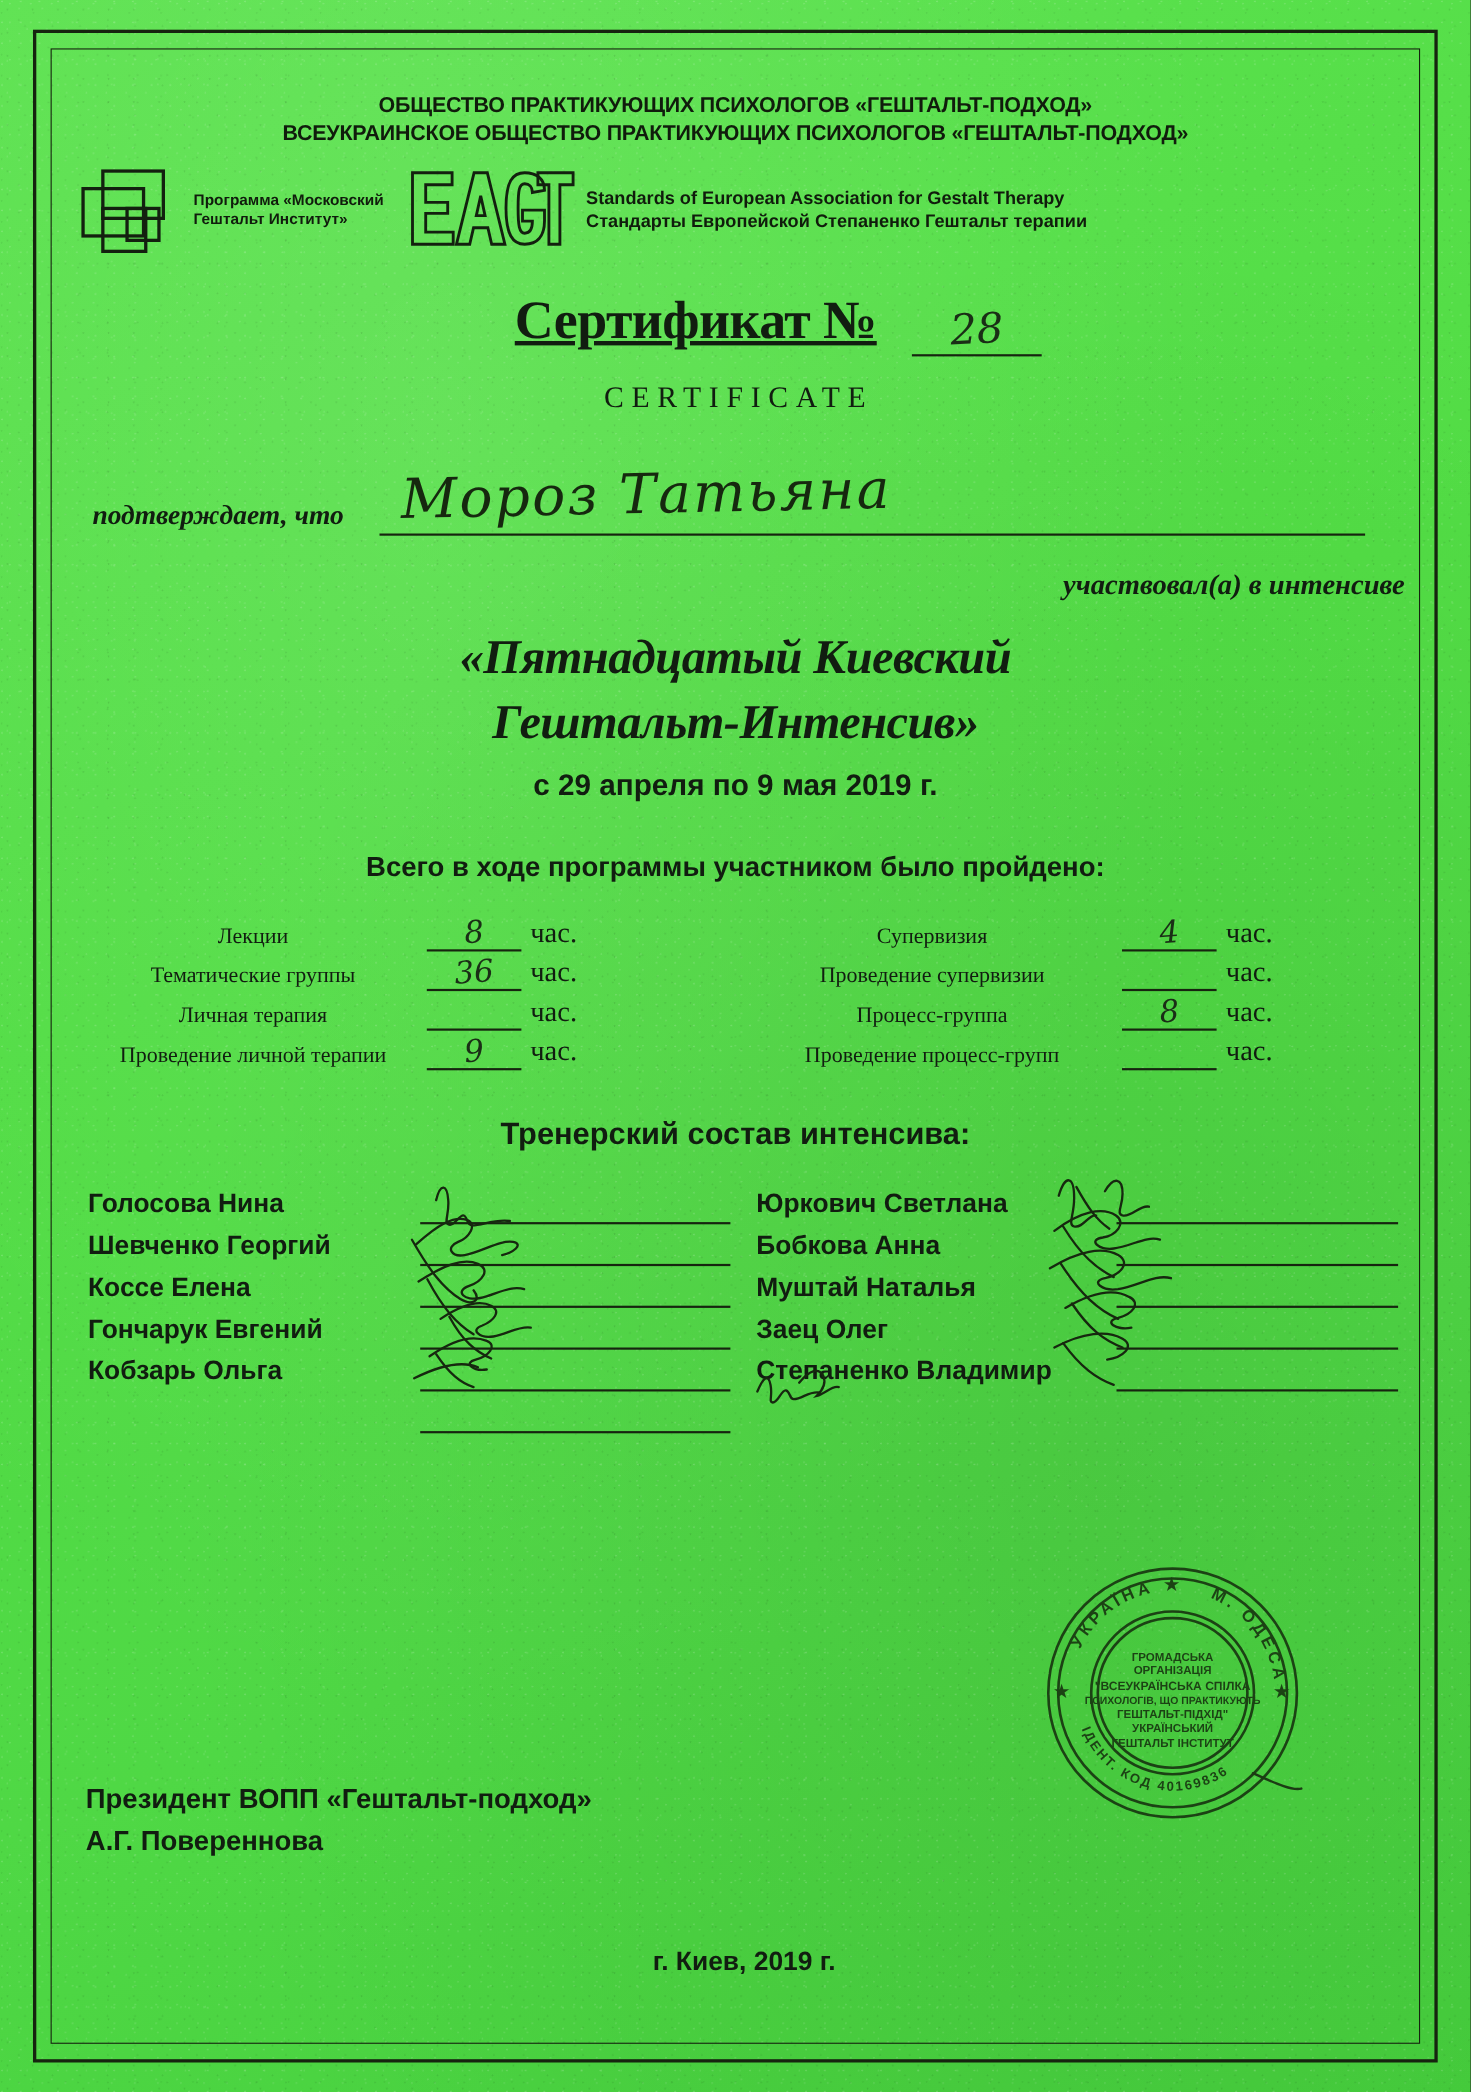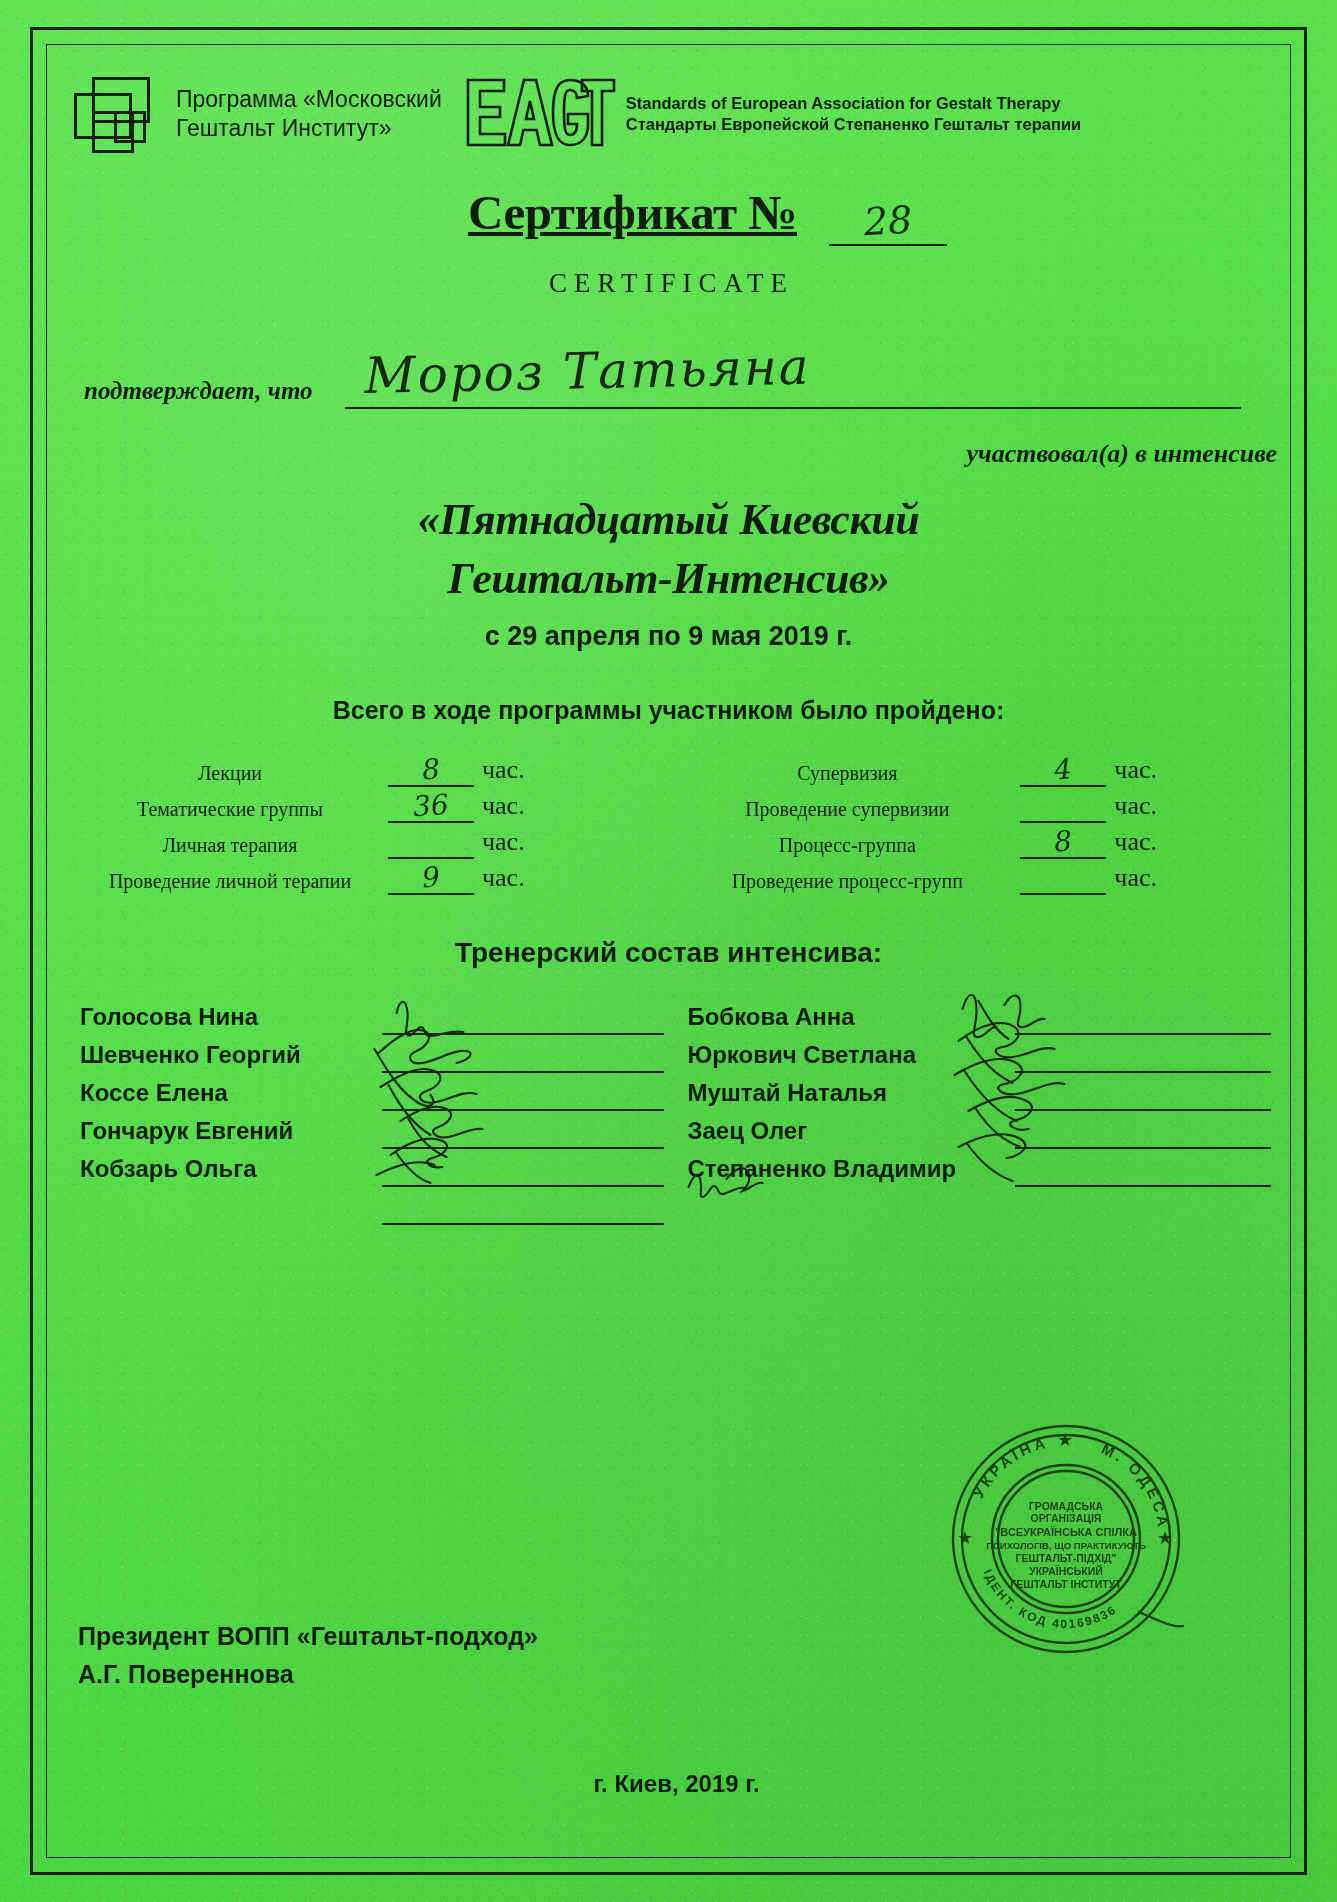--- a/index.html
+++ b/index.html
@@ -89,22 +89,22 @@
     border: 3px solid #13200f;
     background: transparent;
   }
   .mgi-sq1 { left: 18px; top: 0;   width: 52px; height: 40px; }
   .mgi-sq2 { left: 0;   top: 16px; width: 52px; height: 40px; }
   .mgi-sq3 { left: 18px; top: 34px; width: 36px; height: 36px; }
   .mgi-sq4 { left: 40px; top: 34px; width: 26px; height: 26px; }
 
   .mgi-text {
     font-family: "Liberation Sans", "DejaVu Sans", sans-serif;
-    font-weight: normal;
-    font-size: 23px;
+    font-weight: bold;
+    font-size: 14px;
     line-height: 1.28;
     margin-left: 10px;
     white-space: nowrap;
     color: #101c0c;
   }
   .eagt-logo {
     margin-left: 22px;
     flex: 0 0 auto;
   }
   .eagt-std {
@@ -360,20 +360,24 @@
 </head>
 <body>
 
 <div id="page">
   <div id="grain"></div>
   <div id="frame-outer"></div>
   <div id="frame-inner"></div>
 
   <div id="content">
 
+    <div class="org-lines">
+      <div class="org-line l1">ОБЩЕСТВО ПРАКТИКУЮЩИХ ПСИХОЛОГОВ «ГЕШТАЛЬТ-ПОДХОД»</div>
+      <div class="org-line l2">ВСЕУКРАИНСКОЕ ОБЩЕСТВО ПРАКТИКУЮЩИХ ПСИХОЛОГОВ «ГЕШТАЛЬТ-ПОДХОД»</div>
+    </div>
 
     <div class="logo-row">
       <div class="mgi-logo">
         <i class="mgi-sq1"></i>
           <i class="mgi-sq2"></i>
           <i class="mgi-sq3"></i>
           <i class="mgi-sq4"></i>
       </div>
       <div class="mgi-text">
         <div>Программа «Московский</div>
@@ -511,25 +515,25 @@
           <span class="tsign"></span>
         </div>
         <div class="trow">
           <span class="tname"></span>
           <span class="tsign"></span>
         </div>
       </div>
 
       <div class="tcol right">
         <div class="trow">
+          <span class="tname">Юркович Светлана</span>
+          <span class="tsign"></span>
+        </div>
+        <div class="trow">
           <span class="tname">Бобкова Анна</span>
-          <span class="tsign"></span>
-        </div>
-        <div class="trow">
-          <span class="tname">Юркович Светлана</span>
           <span class="tsign"></span>
         </div>
         <div class="trow">
           <span class="tname">Муштай Наталья</span>
           <span class="tsign"></span>
         </div>
         <div class="trow">
           <span class="tname">Заец Олег</span>
           <span class="tsign"></span>
         </div>

